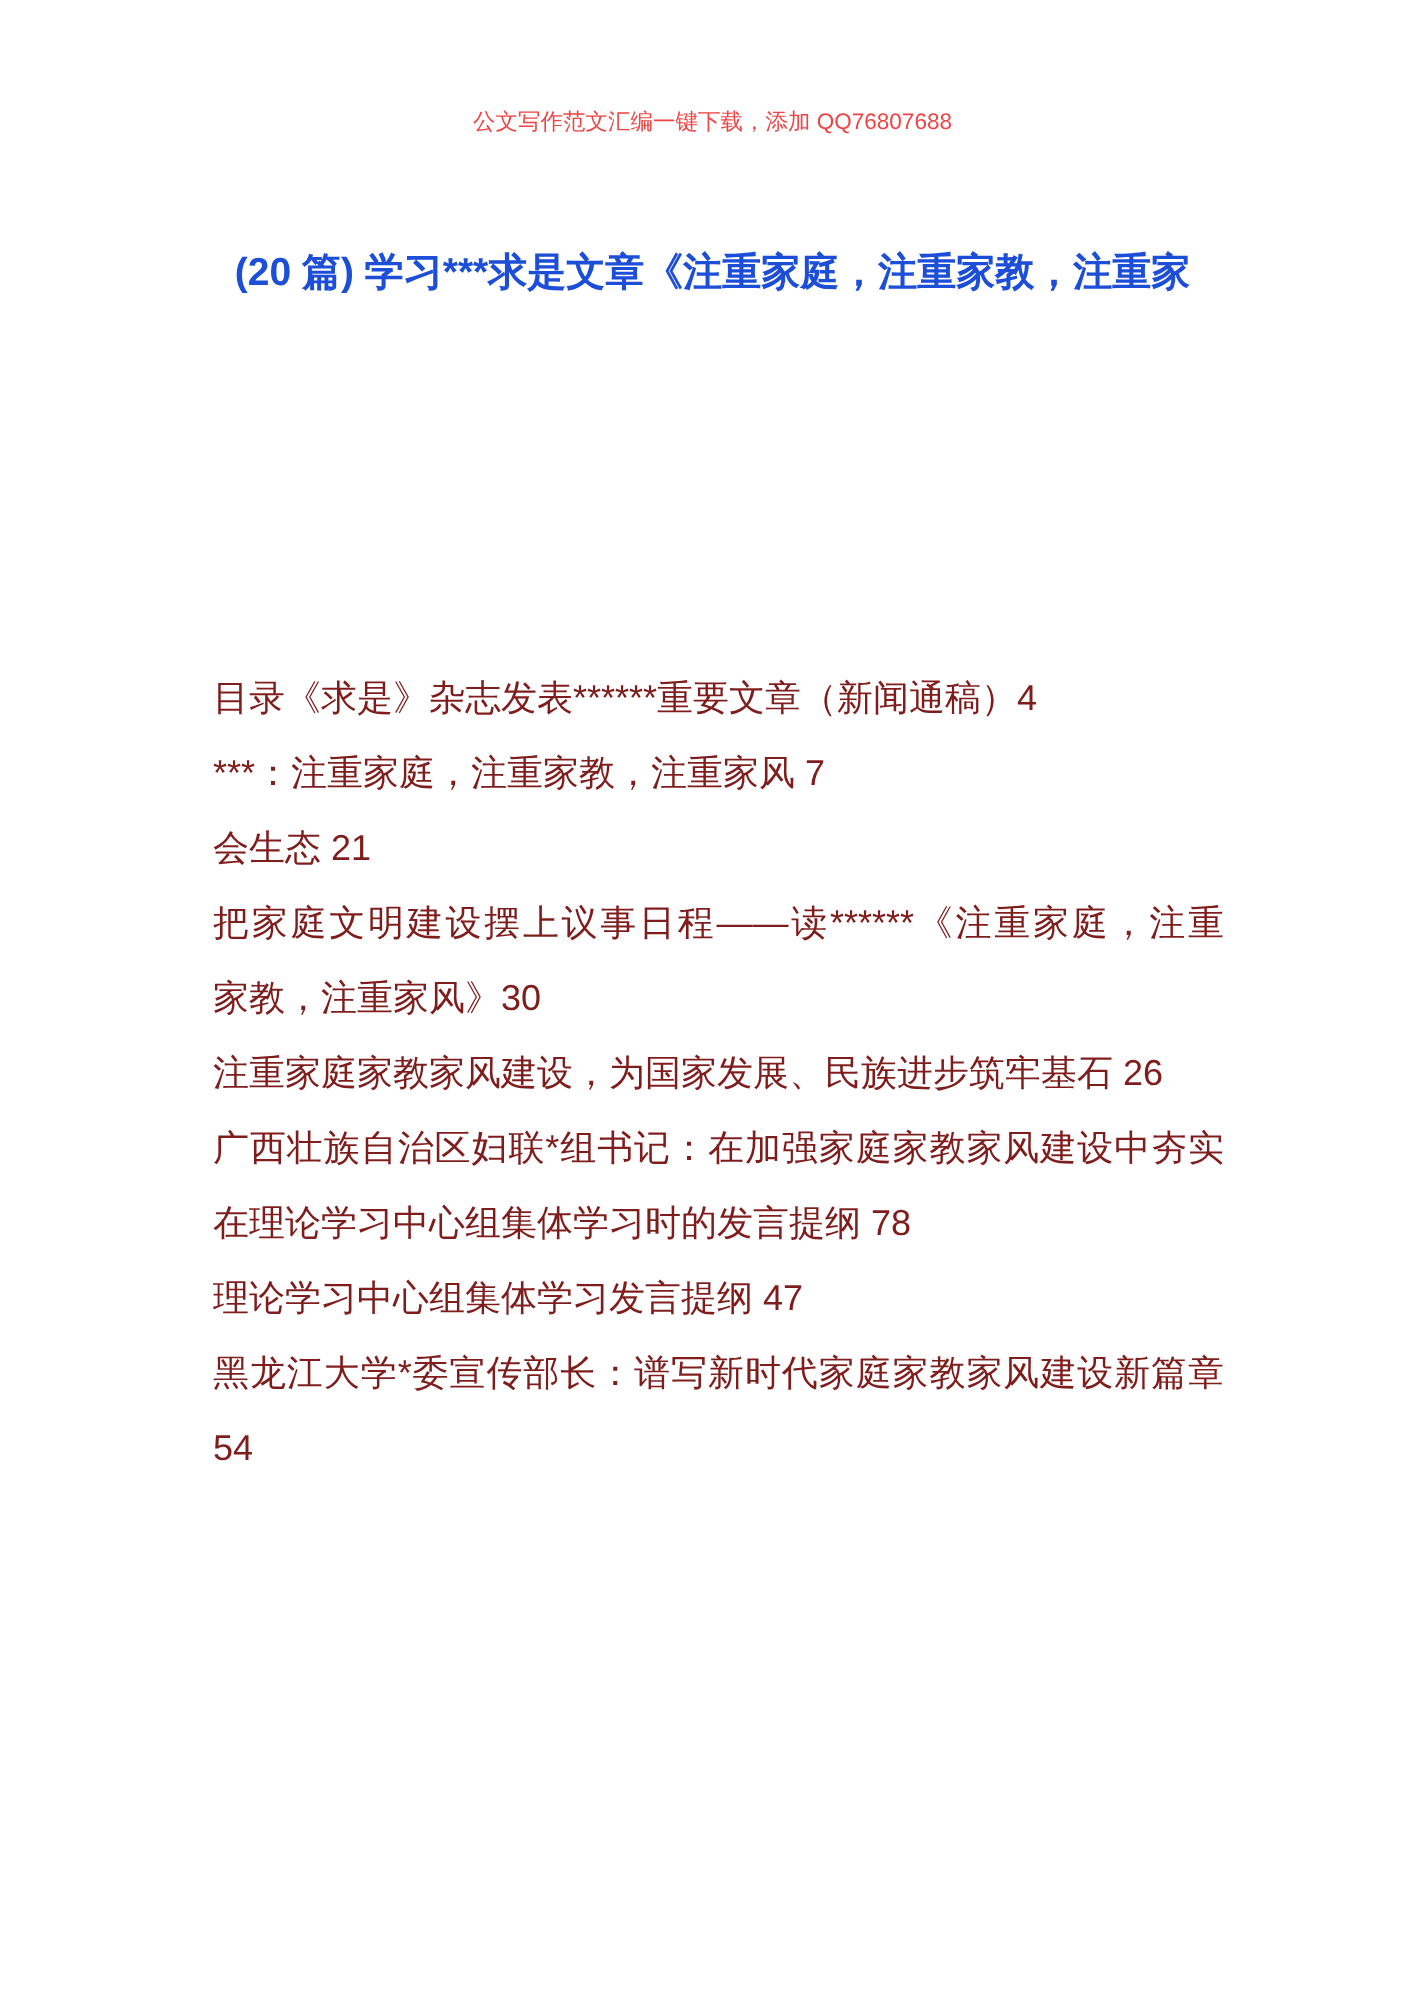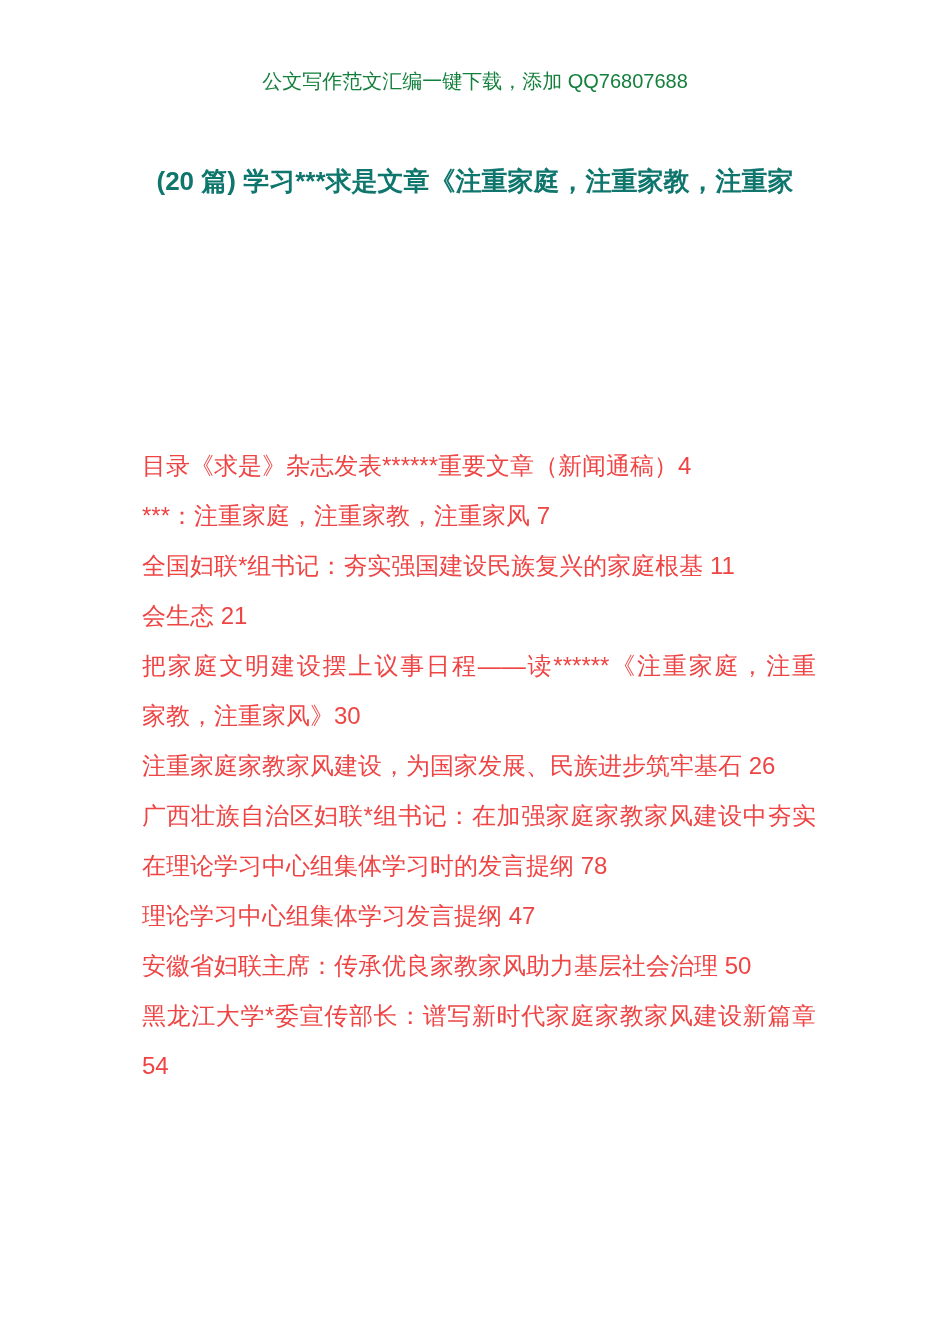--- a/index.html
+++ b/index.html
@@ -19,49 +19,49 @@
     height: 1344px;
     background: #ffffff;
     overflow: hidden;
   }
   .promo {
     position: absolute;
     top: 69px;
     left: 0;
     width: 100%;
     text-align: center;
-    font-size: 20px;
+    font-size: 15px;
     line-height: 25px;
-    color: #15803d;
+    color: #ef4444;
     white-space: nowrap;
   }
   .title {
     position: absolute;
     top: 125px;
     left: 0;
     width: 100%;
     margin: 0;
     text-align: center;
     font-size: 26px;
     font-weight: 700;
     line-height: 113px;
-    color: #0f766e;
+    color: #1d4ed8;
   }
   .title-line {
     display: block;
     white-space: nowrap;
   }
   .toc {
     position: absolute;
     top: 441px;
     left: 142px;
     width: 674px;
     font-size: 24px;
     line-height: 50px;
-    color: #ef4444;
+    color: #7f1d1d;
   }
   .toc-line {
     white-space: nowrap;
   }
   
   .toc-line.j {
     white-space: normal;
     text-align: justify;
     text-align-last: justify;
   }
@@ -73,26 +73,24 @@
 
   <div class="promo">公文写作范文汇编一键下载，添加 QQ76807688</div>
 
   <h1 class="title">
     <span class="title-line">(20 篇) 学习***求是文章《注重家庭，注重家教，注重家</span>
   </h1>
 
   <div class="toc">
     <div class="toc-line">目录《求是》杂志发表******重要文章（新闻通稿）4</div>
     <div class="toc-line">***：注重家庭，注重家教，注重家风 7</div>
-    <div class="toc-line">全国妇联*组书记：夯实强国建设民族复兴的家庭根基 11</div>
     <div class="toc-line">会生态 21</div>
     <div class="toc-line j">把家庭文明建设摆上议事日程——读******《注重家庭，注重</div>
     <div class="toc-line">家教，注重家风》30</div>
     <div class="toc-line">注重家庭家教家风建设，为国家发展、民族进步筑牢基石 26</div>
     <div class="toc-line j">广西壮族自治区妇联*组书记：在加强家庭家教家风建设中夯实</div>
     <div class="toc-line">在理论学习中心组集体学习时的发言提纲 78</div>
     <div class="toc-line">理论学习中心组集体学习发言提纲 47</div>
-    <div class="toc-line">安徽省妇联主席：传承优良家教家风助力基层社会治理 50</div>
     <div class="toc-line j">黑龙江大学*委宣传部长：谱写新时代家庭家教家风建设新篇章</div>
     <div class="toc-line">54</div>
   </div>
 
 </div>
 
 </body></html>

